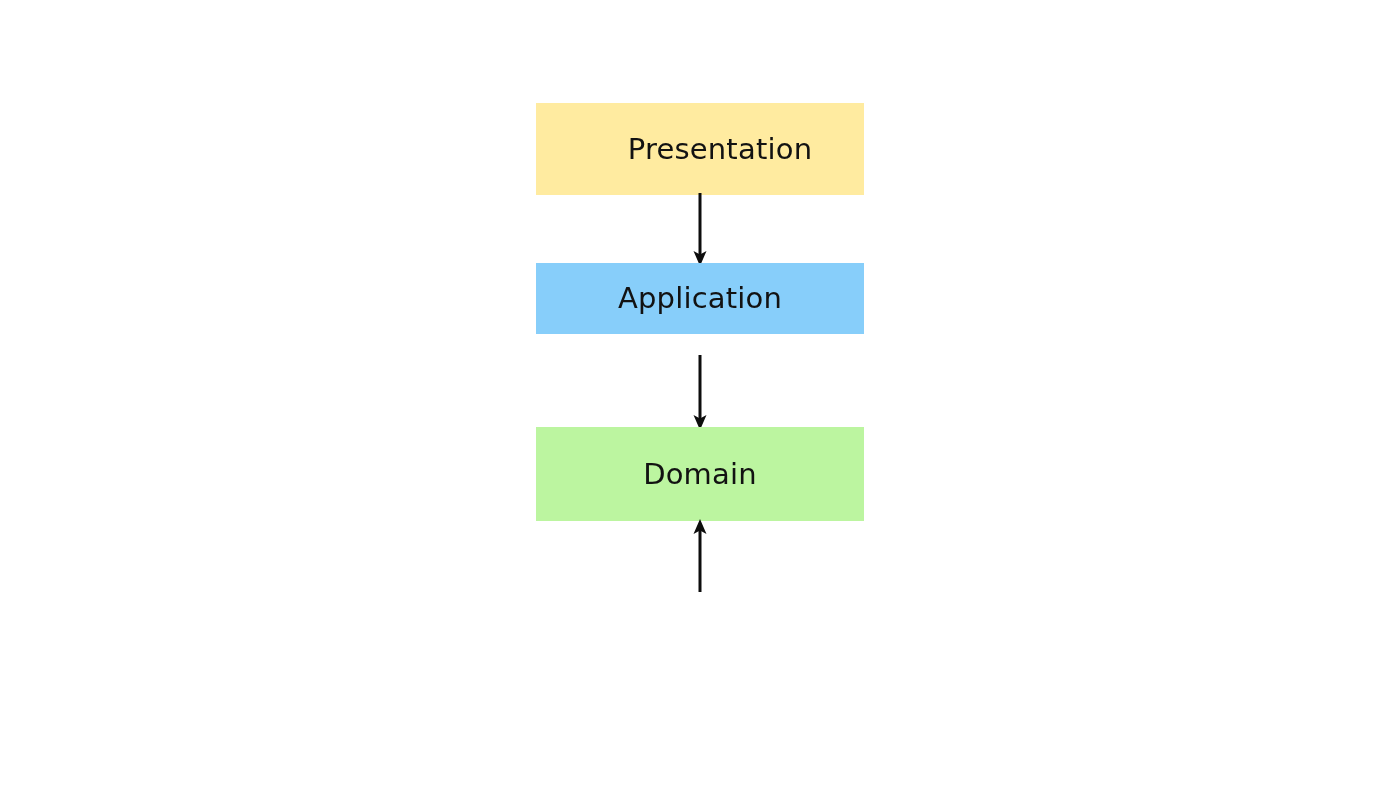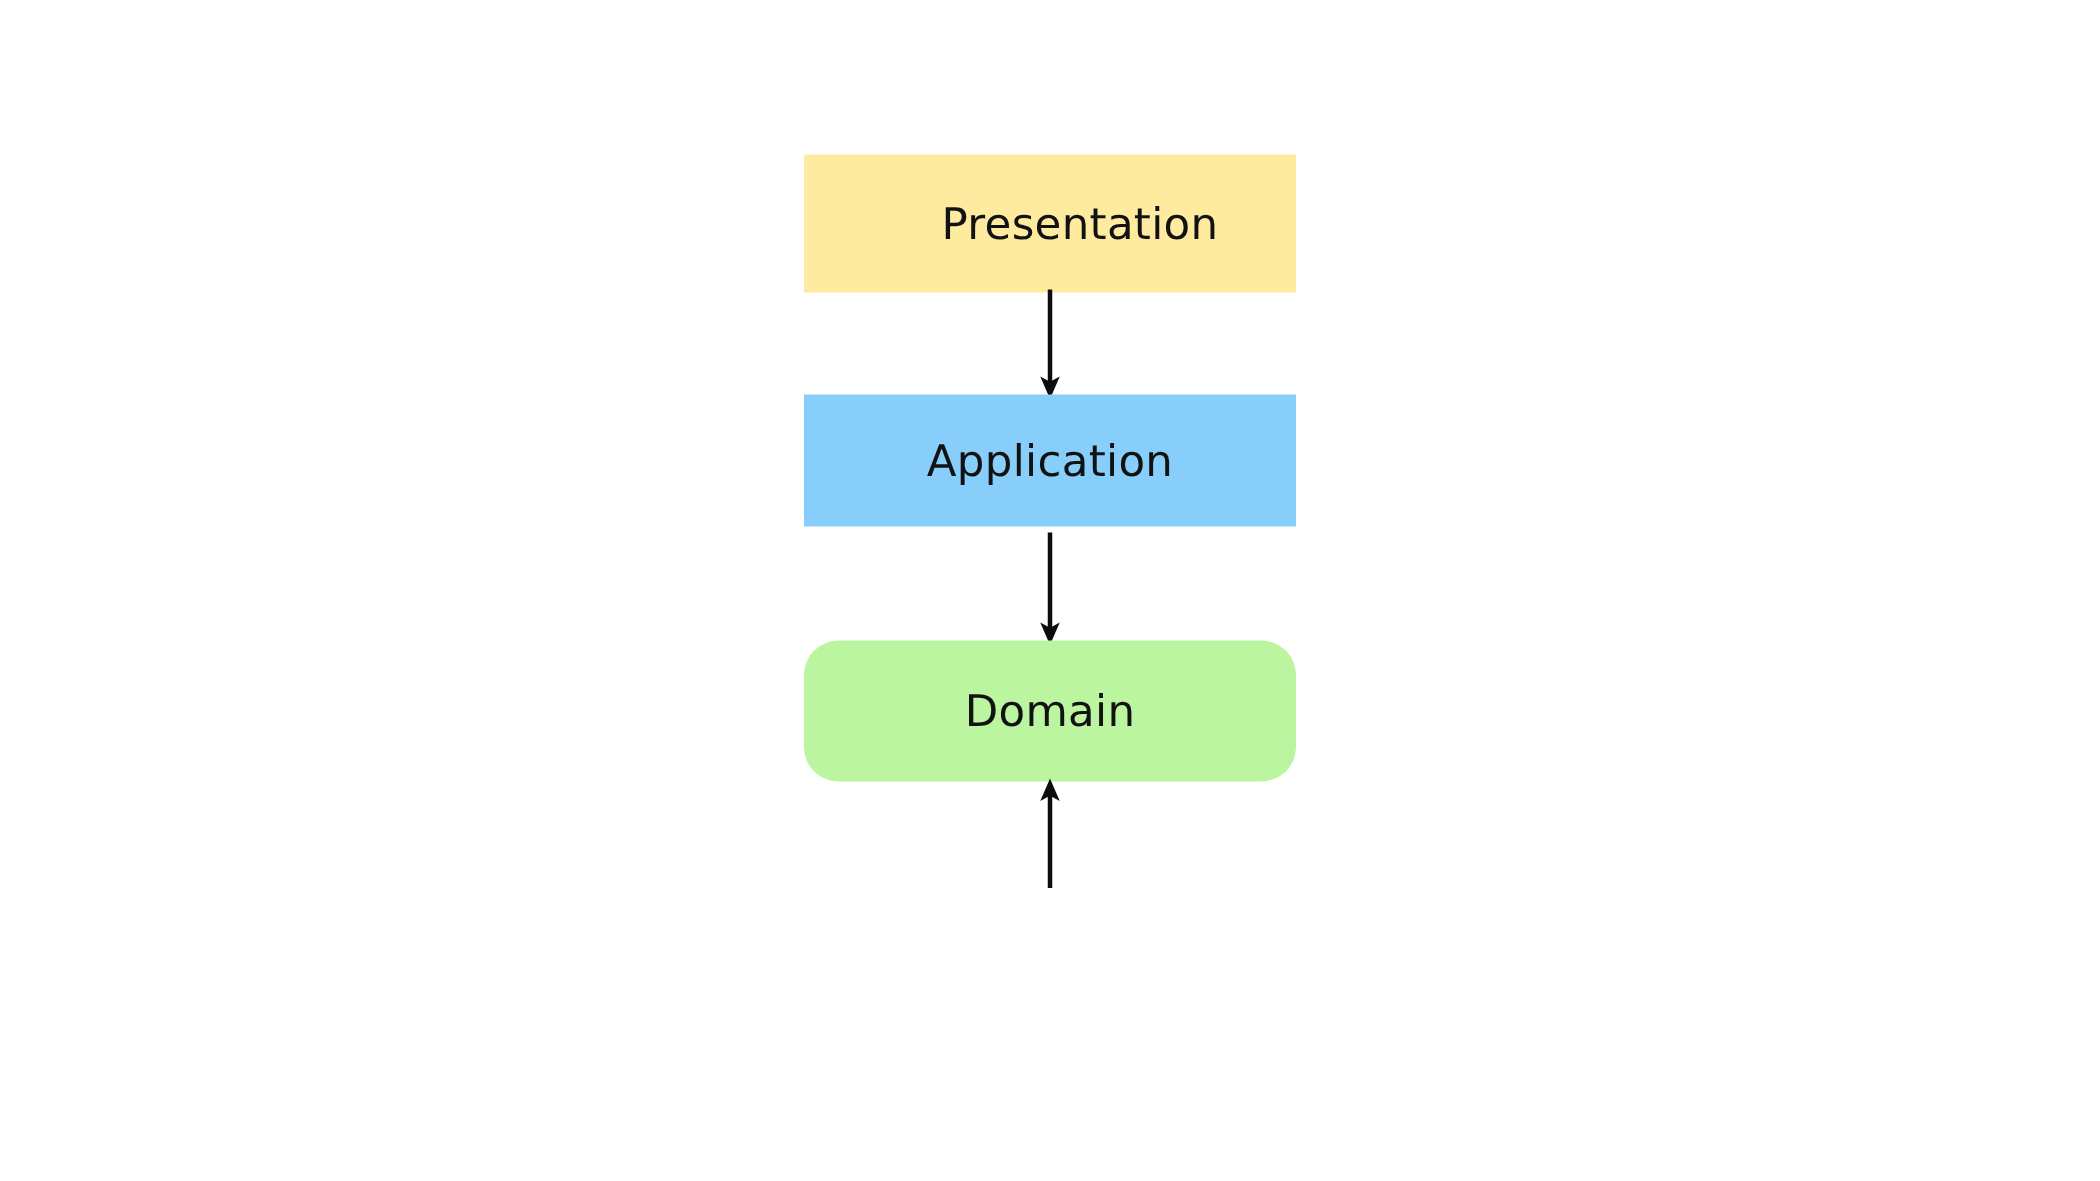--- a/index.html
+++ b/index.html
@@ -37,22 +37,22 @@
     font-size: 29px;
     font-weight: 400;
     color: #121212;
     letter-spacing: 0.2px;
     line-height: 1;
     user-select: none;
   }
 
   
   #box-presentation { top: 103px; height: 92px;  background: #ffeba0; }
-  #box-application  { top: 263px; height: 88px;  background: #87cefa; }
-  #box-domain       { top: 427px; height: 94px;  background: #bcf5a0; border-radius: 23px; }
+  #box-application  { top: 263px; height: 71px;  background: #87cefa; }
+  #box-domain       { top: 427px; height: 94px;  background: #bcf5a0; }
   #box-gateway      { top: 590px; height: 95px;  background: #fc8585; }
 
   
   .connector {
     position: absolute;
     left: 684px;
     width: 32px;
     pointer-events: none;
   }
   #arrow-presentation-application { top: 193px; height: 74px; }

